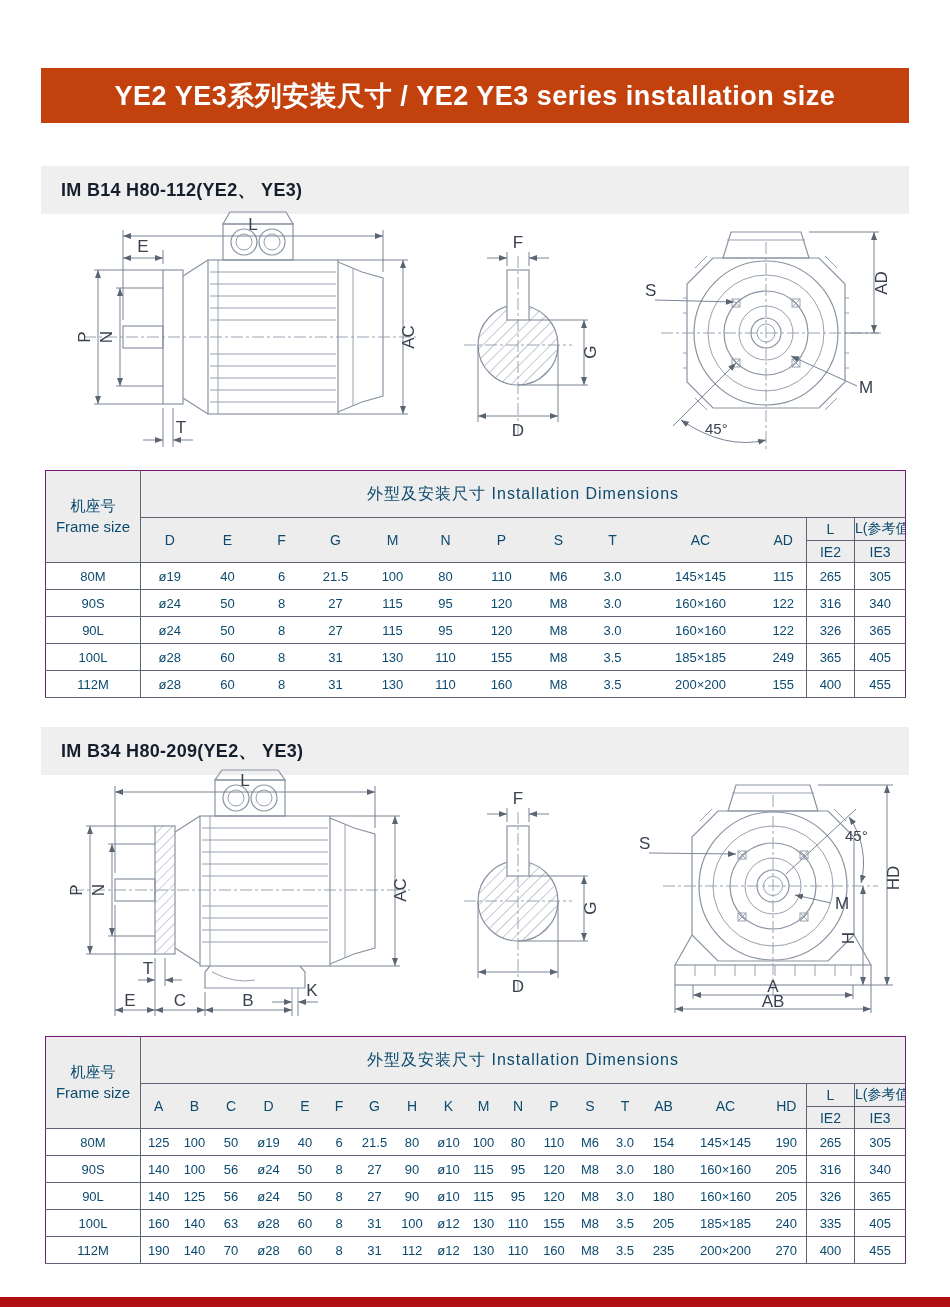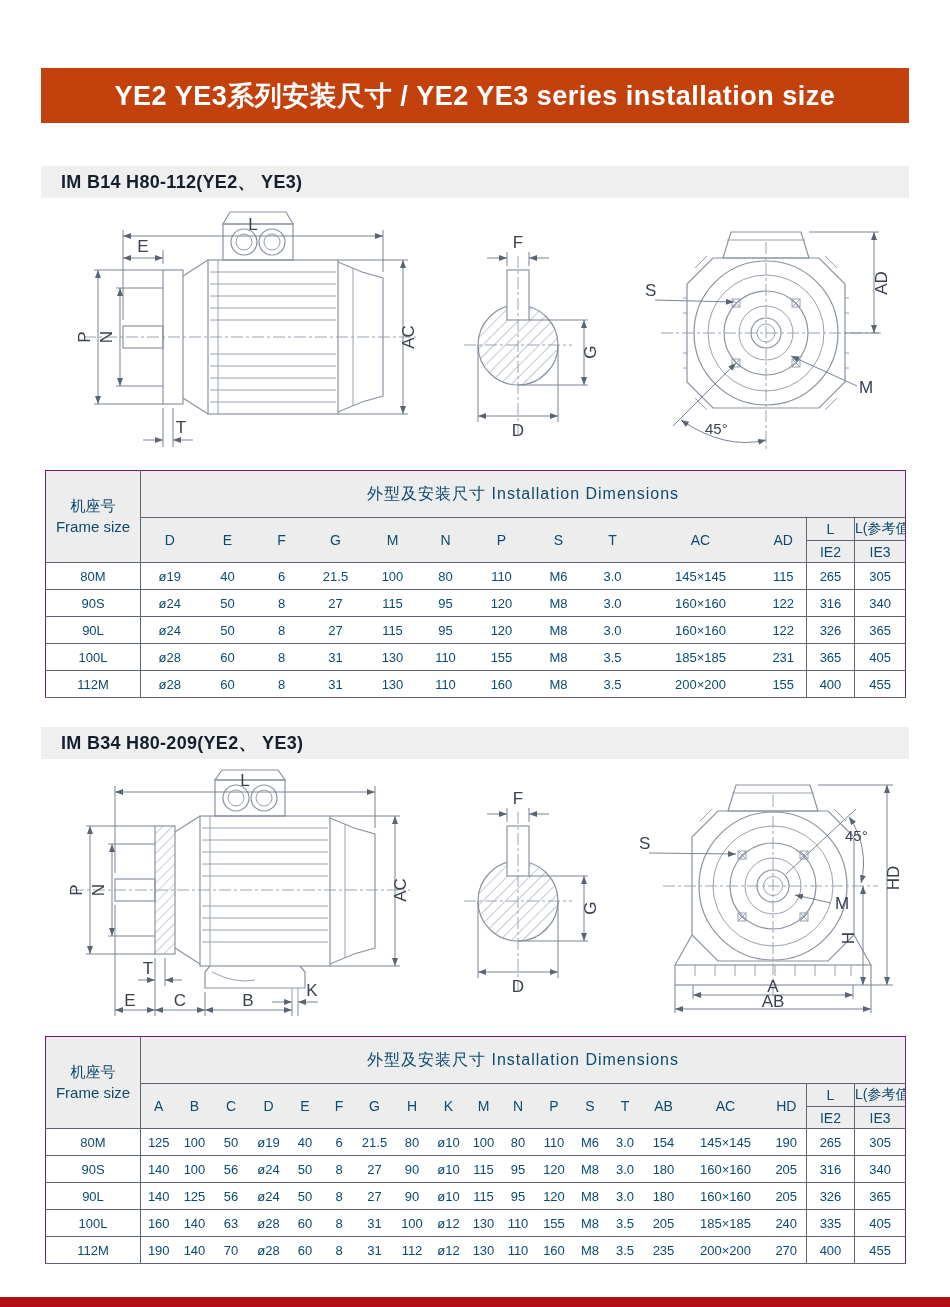--- a/index.html
+++ b/index.html
@@ -1,21 +1,21 @@
 <!DOCTYPE html>
 <html><head>
 <meta charset="utf-8">
 <style>
   html,body{margin:0;padding:0;background:#fff;}
   .page{position:relative;width:950px;height:1307px;background:#fff;overflow:hidden;
         font-family:"Liberation Sans",sans-serif;}
   .banner{position:absolute;left:41px;top:68px;width:868px;height:55px;background:#c2410c;
           display:flex;align-items:center;justify-content:center;}
   .banner h1{margin:0;color:#ffffff;font-size:27px;font-weight:bold;letter-spacing:.5px;}
-  .secbar{position:absolute;left:41px;width:868px;height:32px;background:#efefef;
+  .secbar{position:absolute;left:41px;width:868px;height:48px;background:#efefef;
           display:flex;align-items:center;}
   .secbar span{font-size:18px;font-weight:bold;color:#141e2c;padding-left:20px;letter-spacing:.3px;}
   #sec1{top:166px}
   #sec2{top:727px}
   svg{position:absolute;overflow:visible;}
   svg text{font-size:17px;fill:#3a4250;font-family:"Liberation Sans",sans-serif;}
   svg text.small{font-size:15px;}
   .ol{stroke:#8a93a2;stroke-width:1.2;fill:none;}
   .ol2{stroke:#98a0ae;stroke-width:1;fill:none;}
   .dl{stroke:#7b8494;stroke-width:1;fill:none;}
@@ -283,21 +283,21 @@
           <td>ø28</td>
           <td>60</td>
           <td>8</td>
           <td>31</td>
           <td>130</td>
           <td>110</td>
           <td>155</td>
           <td>M8</td>
           <td>3.5</td>
           <td>185×185</td>
-          <td>231</td>
+          <td>249</td>
           <td class="vl">365</td>
           <td class="vl">405</td>
         </tr>
         <tr>
           <td class="c-frame">112M</td>
           <td>ø28</td>
           <td>60</td>
           <td>8</td>
           <td>31</td>
           <td>130</td>

